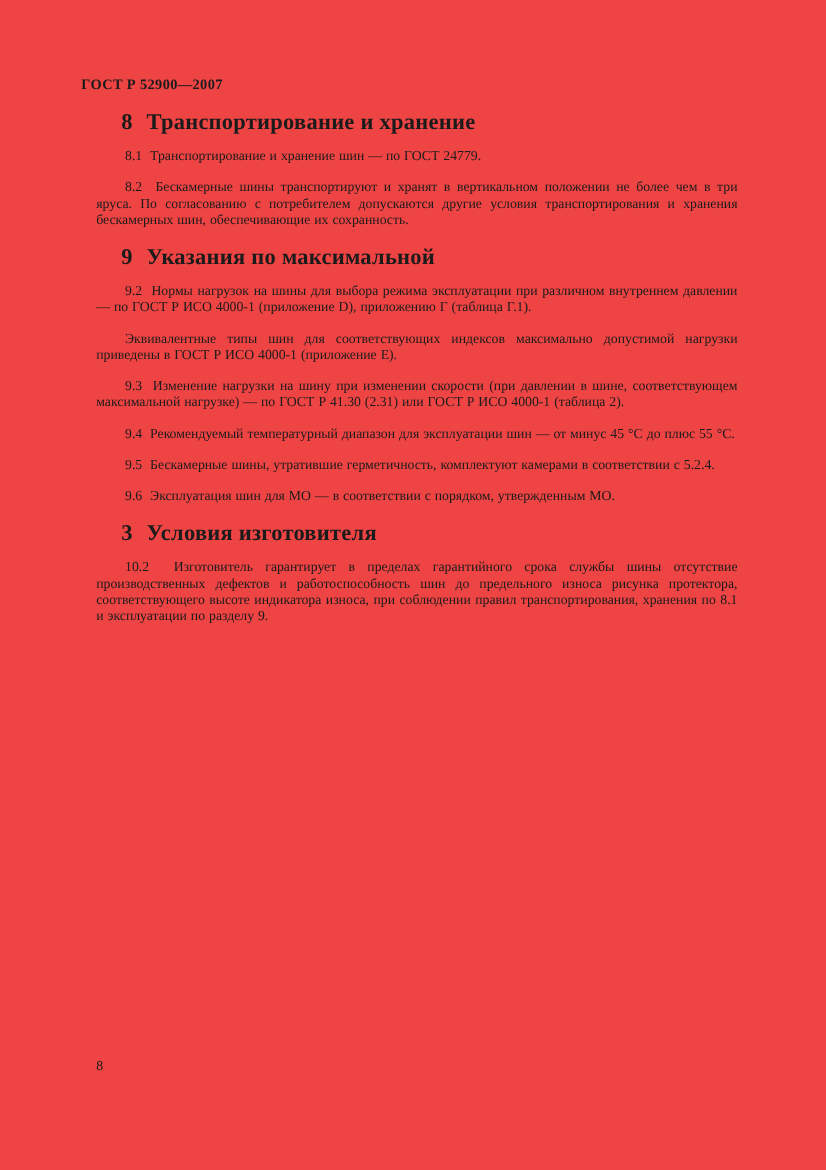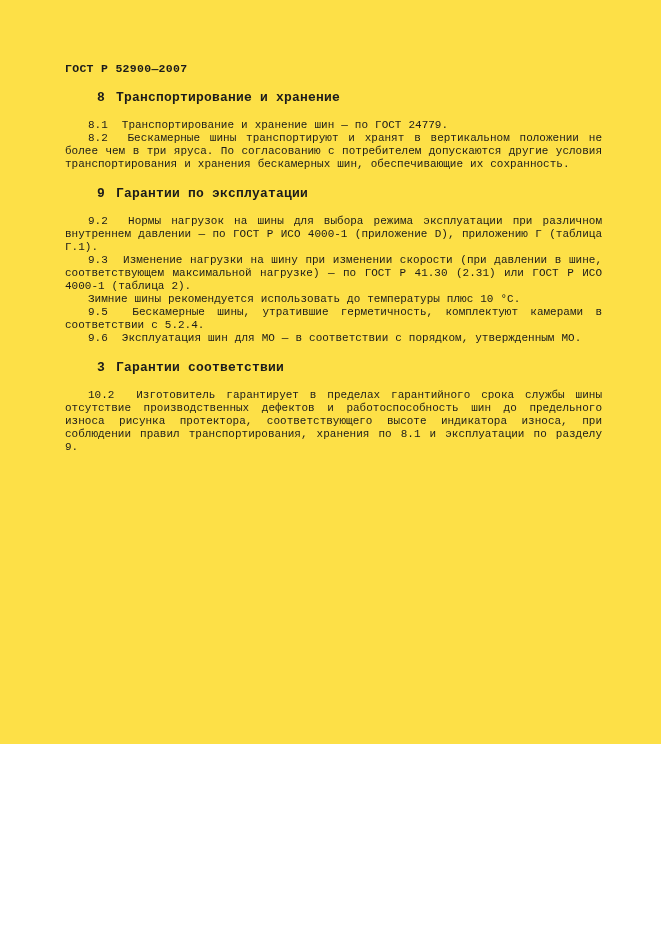--- a/index.html
+++ b/index.html
@@ -4,50 +4,50 @@
 <title></title>
 <style>
   html, body {
     margin: 0;
     padding: 0;
     background: #ffffff;
   }
   .page {
     position: relative;
     width: 661px;
-    height: 744px;
-    background: #fde047;
-    font-family: Liberation Mono, monospace;
+    height: 936px;
+    background: #ef4444;
+    font-family: Liberation Serif, serif;
     color: #1b1b1b;
     overflow: hidden;
   }
   .content {
     position: absolute;
     left: 65px;
     top: 62px;
     width: 537px;
   }
   .doc-header {
     font-weight: bold;
     font-size: 11.5px;
     line-height: 13px;
     letter-spacing: 0.3px;
   }
   .section-heading {
-    font-size: 13px;
+    font-size: 18px;
     line-height: 15px;
     font-weight: bold;
     margin: 15px 0 14px 32px;
     letter-spacing: 0.2px;
   }
   .section-heading .num {
     margin-right: 11px;
   }
   p.para {
-    margin: 0;
+    margin: 12px;
     font-size: 11px;
     line-height: 13px;
     text-align: justify;
     text-indent: 23px;
     word-spacing: 0.4px;
   }
   .page-number {
     position: absolute;
     left: 77px;
     top: 847px;
@@ -66,32 +66,33 @@
     <section>
       <h2 class="section-heading">
         <span class="num">8</span><span>Транспортирование и хранение</span>
       </h2>
       <p class="para">8.1&nbsp; Транспортирование и хранение шин — по ГОСТ 24779.</p>
       <p class="para">8.2&nbsp; Бескамерные шины транспортируют и хранят в вертикальном положении не более чем в три яруса. По согласованию с потребителем допускаются другие условия транспортирования и хранения бескамерных шин, обеспечивающие их сохранность.</p>
     </section>
 
     <section>
       <h2 class="section-heading">
-        <span class="num">9</span><span>Гарантии по эксплуатации</span>
+        <span class="num">9</span><span>Указания по максимальной</span>
       </h2>
       <p class="para">9.2&nbsp; Нормы нагрузок на шины для выбора режима эксплуатации при различном внутреннем давлении — по ГОСТ Р ИСО 4000-1 (приложение D), приложению Г (таблица Г.1).</p>
+      <p class="para">Эквивалентные типы шин для соответствующих индексов максимально допустимой нагрузки приведены в ГОСТ Р ИСО 4000-1 (приложение Е).</p>
       <p class="para">9.3&nbsp; Изменение нагрузки на шину при изменении скорости (при давлении в шине, соответствующем максимальной нагрузке) — по ГОСТ Р 41.30 (2.31) или ГОСТ Р ИСО 4000-1 (таблица 2).</p>
-      <p class="para">Зимние шины рекомендуется использовать до температуры плюс 10 °С.</p>
+      <p class="para">9.4&nbsp; Рекомендуемый температурный диапазон для эксплуатации шин — от минус 45 °С до плюс 55 °С.</p>
       <p class="para">9.5&nbsp; Бескамерные шины, утратившие герметичность, комплектуют камерами в соответствии с 5.2.4.</p>
       <p class="para">9.6&nbsp; Эксплуатация шин для МО — в соответствии с порядком, утвержденным МО.</p>
     </section>
 
     <section>
       <h2 class="section-heading">
-        <span class="num">3</span><span>Гарантии соответствии</span>
+        <span class="num">3</span><span>Условия изготовителя</span>
       </h2>
       <p class="para">10.2&nbsp; Изготовитель гарантирует в пределах гарантийного срока службы шины отсутствие производственных дефектов и работоспособность шин до предельного износа рисунка протектора, соответствующего высоте индикатора износа, при соблюдении правил транспортирования, хранения по 8.1 и эксплуатации по разделу 9.</p>
     </section>
 
   </div>
 
   <div class="page-number">8</div>
 </div>
 
 </body></html>

